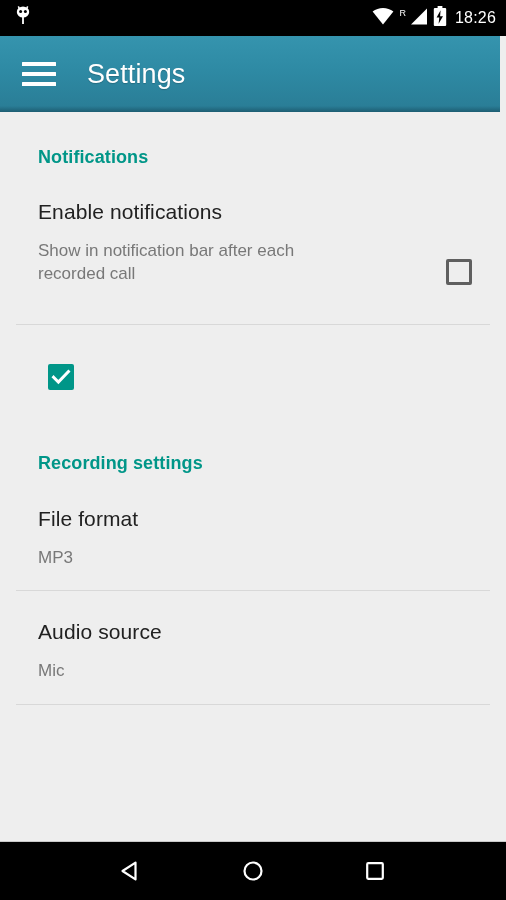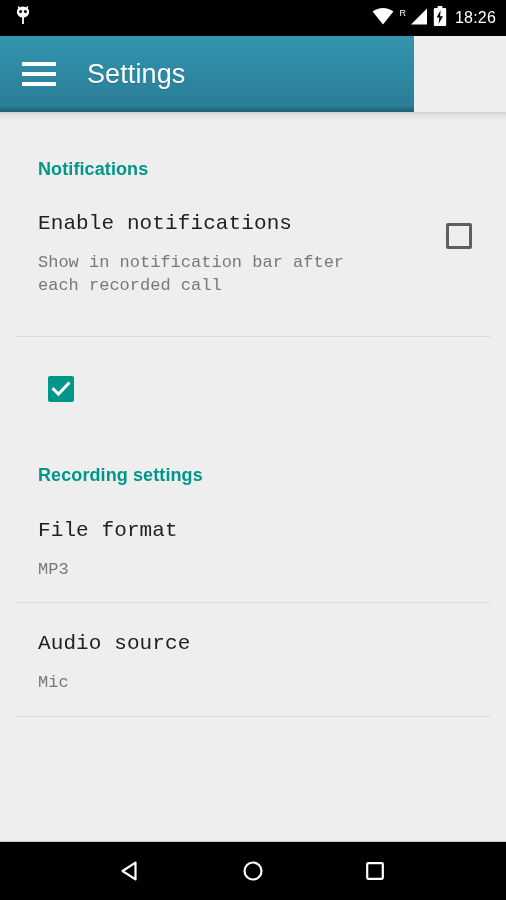--- a/index.html
+++ b/index.html
@@ -56,21 +56,21 @@
     line-height: 1;
     position: relative;
     top: -5px;
     margin-right: -2px;
   }
 
   
   .toolbar {
     position: absolute;
     top: 36px; left: 0;
-    width: 414px;
+    width: 500px;
     height: 76px;
     background: linear-gradient(to bottom, #3594ae 0%, #2e8aa4 45%, #2a7e97 92%, #1d5d72 100%);
     display: flex;
     align-items: center;
   }
   .hamburger {
     width: 34px;
     height: 24px;
     margin-left: 22px;
     display: flex;
@@ -98,40 +98,39 @@
     top: 112px; left: 0;
     width: 506px;
     height: 10px;
     background: linear-gradient(to bottom, rgba(0,0,0,0.13) 0%, rgba(0,0,0,0.045) 35%, rgba(0,0,0,0.0) 100%);
     pointer-events: none;
   }
 
   
   .content {
     position: absolute;
-    top: 124px; left: 0;
+    top: 112px; left: 0;
     width: 506px;
     height: 730px;
     background: #eeeeee;
     overflow: hidden;
   }
   .section-header {
     color: #009688;
     font-size: 18px;
     font-weight: bold;
     padding-left: 38px;
     letter-spacing: 0.1px;
   }
   .pref-row {
     display: flex;
-    align-items: flex-start;
+    align-items: flex-end;
     padding: 0 24px 0 38px;
     box-sizing: border-box;
     position: relative;
-    font-family: Liberation Mono, monospace;
   }
   .pref-text {
     flex: 1 1 auto;
     min-width: 0;
     padding-right: 14px;
   }
   .pref-title {
     color: #212121;
     font-size: 21px;
     line-height: 26px;

